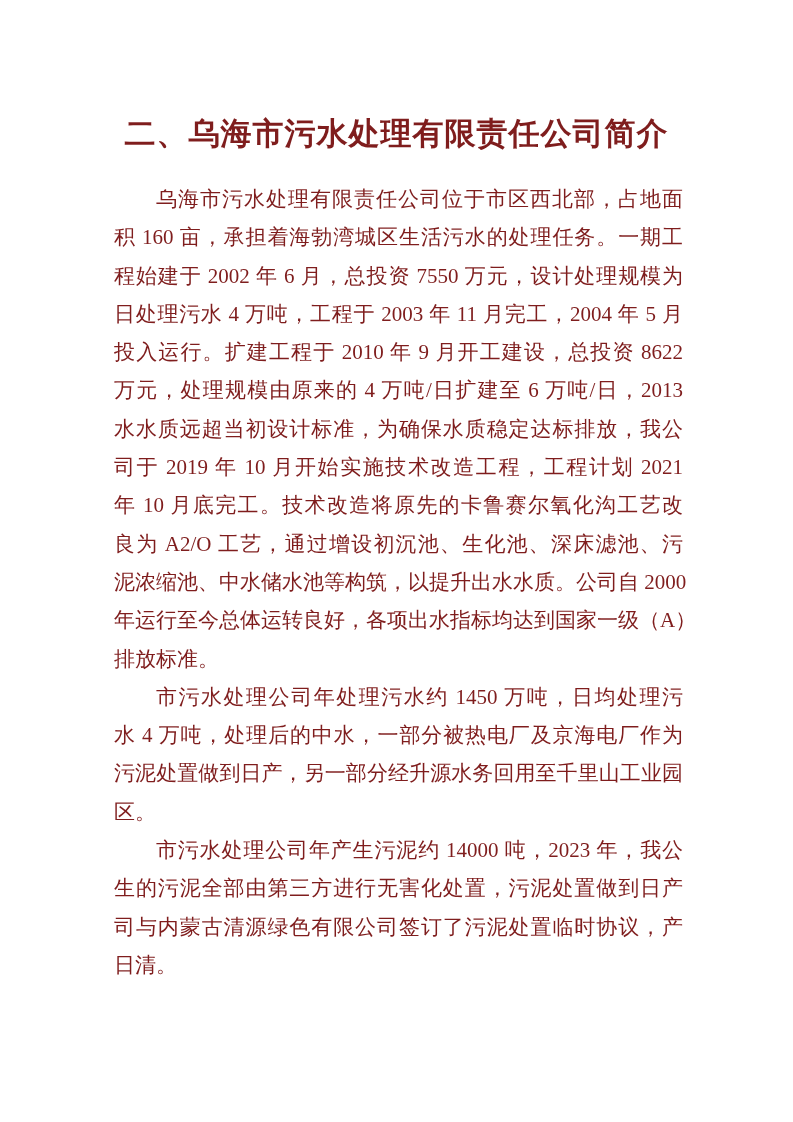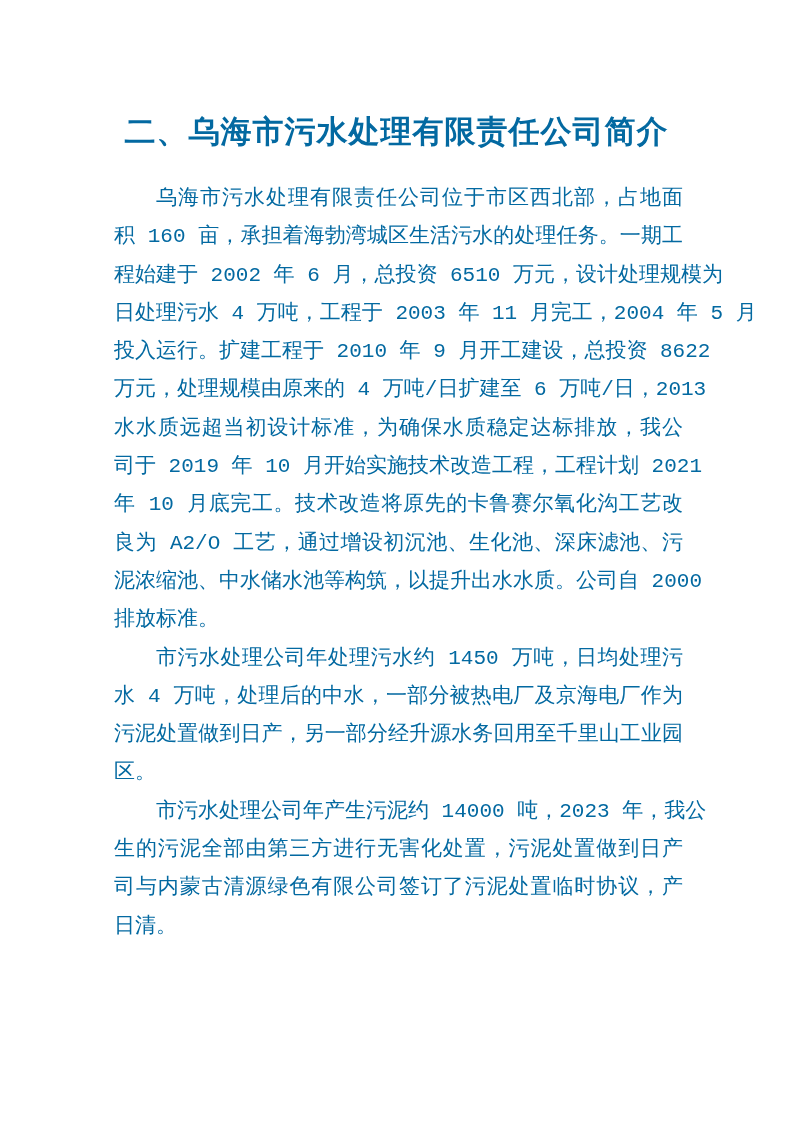--- a/index.html
+++ b/index.html
@@ -6,22 +6,22 @@
     margin: 0;
     padding: 0;
     background: #ffffff;
   }
   .page {
     position: relative;
     width: 793px;
     height: 1122px;
     background: #ffffff;
     overflow: hidden;
-    font-family: Liberation Mono, monospace;
-    color: #0369a1;
+    font-family: Liberation Serif, serif;
+    color: #7f1d1d;
   }
   .doc-title {
     position: absolute;
     top: 92px;
     left: 0;
     width: 793px;
     text-align: center;
     font-size: 31px;
     font-weight: bold;
     letter-spacing: 1px;
@@ -59,29 +59,30 @@
 
 <div class="page">
 
   <h1 class="doc-title">二、乌海市污水处理有限责任公司简介</h1>
 
   <div class="doc-body">
 
     <div class="paragraph">
       <div class="line first">乌海市污水处理有限责任公司位于市区西北部，占地面</div>
       <div class="line">积 160 亩，承担着海勃湾城区生活污水的处理任务。一期工</div>
-      <div class="line">程始建于 2002 年 6 月，总投资 6510 万元，设计处理规模为</div>
+      <div class="line">程始建于 2002 年 6 月，总投资 7550 万元，设计处理规模为</div>
       <div class="line">日处理污水 4 万吨，工程于 2003 年 11 月完工，2004 年 5 月</div>
       <div class="line">投入运行。扩建工程于 2010 年 9 月开工建设，总投资 8622</div>
       <div class="line">万元，处理规模由原来的 4 万吨/日扩建至 6 万吨/日，2013</div>
       <div class="line">水水质远超当初设计标准，为确保水质稳定达标排放，我公</div>
       <div class="line">司于 2019 年 10 月开始实施技术改造工程，工程计划 2021</div>
       <div class="line">年 10 月底完工。技术改造将原先的卡鲁赛尔氧化沟工艺改</div>
       <div class="line">良为 A2/O 工艺，通过增设初沉池、生化池、深床滤池、污</div>
       <div class="line">泥浓缩池、中水储水池等构筑，以提升出水水质。公司自 2000</div>
+      <div class="line">年运行至今总体运转良好，各项出水指标均达到国家一级（A）</div>
       <div class="line lastline">排放标准。</div>
     </div>
 
     <div class="paragraph">
       <div class="line first">市污水处理公司年处理污水约 1450 万吨，日均处理污</div>
       <div class="line">水 4 万吨，处理后的中水，一部分被热电厂及京海电厂作为</div>
       <div class="line">污泥处置做到日产，另一部分经升源水务回用至千里山工业园</div>
       <div class="line lastline">区。</div>
     </div>
 

